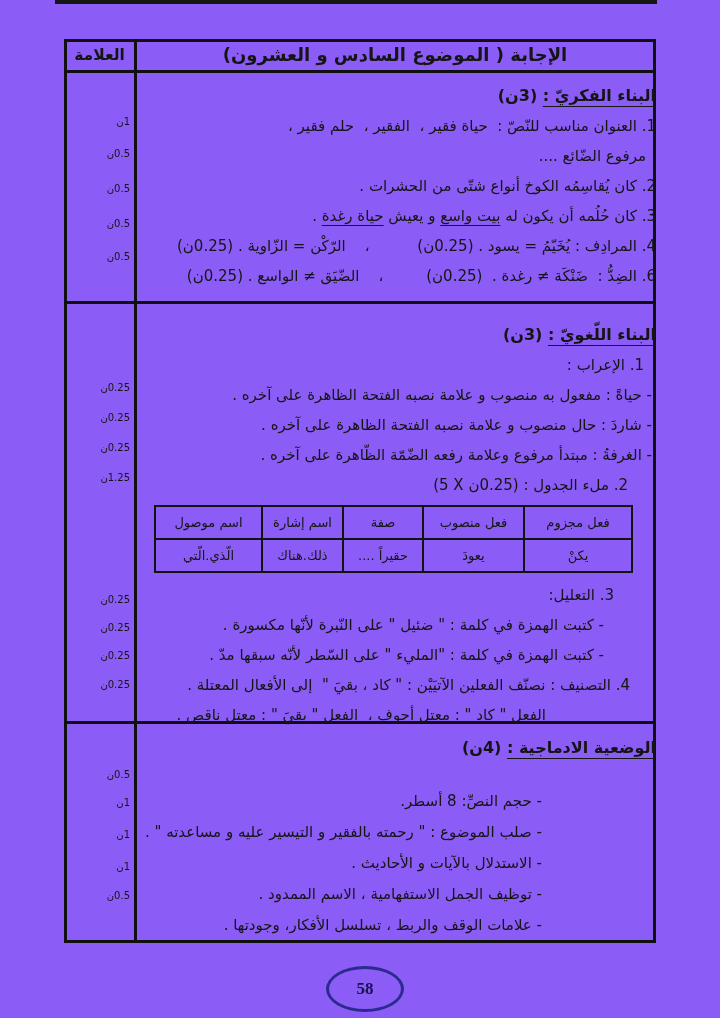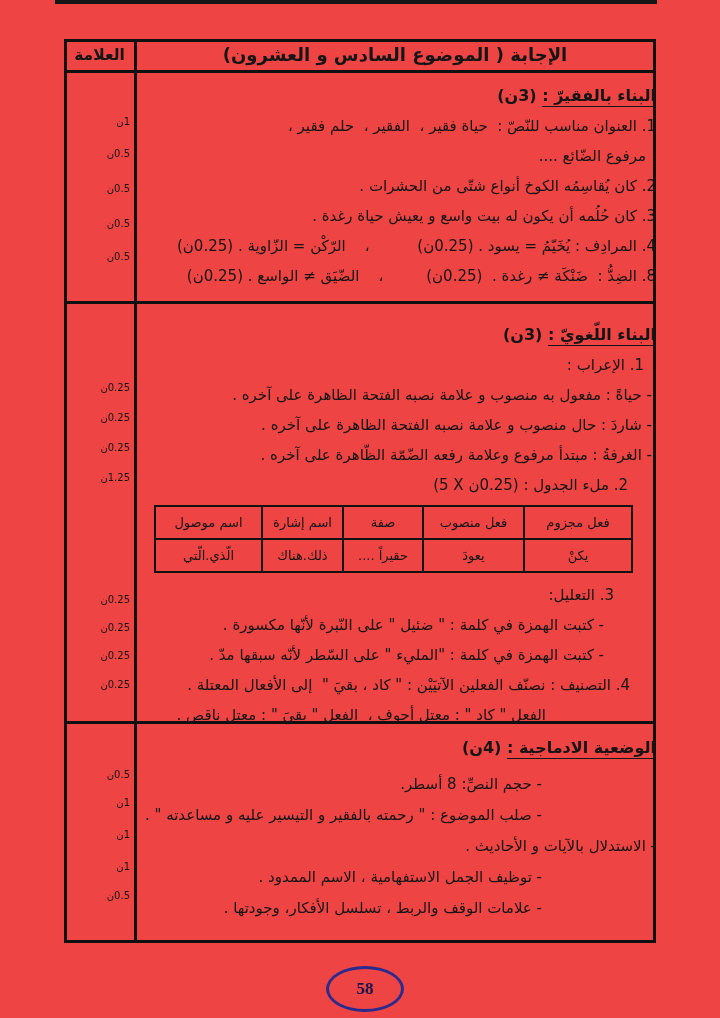--- a/index.html
+++ b/index.html
@@ -1,38 +1,38 @@
 <!DOCTYPE html>
 <html lang="ar" dir="rtl"><head>
 <meta charset="utf-8">
 <style>
   html,body{margin:0;padding:0;background:#ffffff;}
   .page{
-    position:relative;width:720px;height:1018px;background:#ef4444;
+    position:relative;width:720px;height:1018px;background:#8b5cf6;
     font-family:"DejaVu Sans","Liberation Sans",sans-serif;color:#151515;
     direction:rtl;overflow:hidden;
   }
   .scan-line{position:absolute;left:55px;top:0;width:602px;height:4px;background:#161616;}
   .frame{position:absolute;left:64px;top:39px;width:586px;height:898px;border:3px solid #101010;}
   .vdiv{position:absolute;left:134px;top:39px;width:3px;height:901px;background:#101010;}
   .hline{position:absolute;left:64px;width:592px;height:3px;background:#101010;}
   .hdr-marks{
     position:absolute;left:64px;top:41px;width:71px;height:29px;line-height:29px;
     text-align:center;font-weight:bold;font-size:15.5px;
   }
   .hdr-title{
     position:absolute;left:137px;top:40px;width:516px;height:30px;line-height:30px;
     text-align:center;font-weight:bold;font-size:18px;
   }
   .sec{position:absolute;left:138px;width:512px;overflow:hidden;}
   .sec-h{height:30px;line-height:30px;font-size:16px;font-weight:bold;white-space:pre;}
   .sec-h .u{text-decoration:underline;text-underline-offset:5px;}
   .ln{height:30px;line-height:30px;font-size:15px;white-space:pre;}
   .ln3{height:31px;line-height:31px;font-size:15px;white-space:pre;}
-  .ln .u{text-underline-offset:4px;text-align:right;}
+  .ln .u{text-decoration:underline;text-underline-offset:4px;text-align:right;}
   .mark{
     position:absolute;left:66px;width:60px;height:18px;line-height:18px;
     font-size:10px;text-align:right;padding-left:4px;
   }
   table.grid{border-collapse:collapse;margin:5px 23px 0 auto;table-layout:fixed;width:477px;}
   table.grid td{border:2px solid #121212;height:31px;text-align:center;font-size:13px;padding:0;overflow:hidden;}
   .pageno{
     position:absolute;left:326px;top:966px;width:72px;height:40px;
     border:3px solid #2b2b8f;border-radius:50%;
     display:flex;align-items:center;justify-content:center;
@@ -70,27 +70,27 @@
   <div class="mark" style="top:647px">0.25ن</div>
   <div class="mark" style="top:676px">0.25ن</div>
 
   <div class="mark" style="top:766px">0.5ن</div>
   <div class="mark" style="top:794px">1ن</div>
   <div class="mark" style="top:826px">1ن</div>
   <div class="mark" style="top:858px">1ن</div>
   <div class="mark" style="top:887px">0.5ن</div>
 
   <div class="sec" style="top:73px;height:226px;padding:8px 10px 0 6px">
-    <div class="sec-h"><span class="u">البناء بالفقيرّ :</span><span> (3ن)</span></div>
+    <div class="sec-h"><span class="u">البناء الفكريّ :</span><span> (3ن)</span></div>
     <div class="ln">1. العنوان مناسب للنّصّ :  حياة فقير ،  الفقير ،  حلم فقير ،</div>
     <div class="ln" style="padding-right:10px">مرفوع الضّائع ....</div>
     <div class="ln">2. كان يُقاسِمُه الكوخ أنواع شتّى من الحشرات .</div>
     <div class="ln"><span>3. كان حُلُمه أن يكون له </span><span class="u">بيت واسع</span><span> و يعيش </span><span class="u">حياة رغدة</span><span> .</span></div>
     <div class="ln">4. المرادِف : يُخَيّمُ = يسود . (0.25ن)          ،    الرّكْن = الزّاوية . (0.25ن)</div>
-    <div class="ln">8. الضِدُّ :  ضَنْكَة ≠ رغدة .  (0.25ن)         ،    الضّيَق ≠ الواسع . (0.25ن)</div>
+    <div class="ln">6. الضِدُّ :  ضَنْكَة ≠ رغدة .  (0.25ن)         ،    الضّيَق ≠ الواسع . (0.25ن)</div>
   </div>
 
   <div class="sec" style="top:312px;height:417px;padding:8px 10px 0 6px">
     <div class="sec-h"><span class="u">البناء اللّغويّ :</span><span> (3ن)</span></div>
     <div class="ln" style="padding-right:12px">1. الإعراب :</div>
     <div class="ln" style="padding-right:4px">- حياةً : مفعول به منصوب و علامة نصبه الفتحة الظاهرة على آخره .</div>
     <div class="ln" style="padding-right:4px">- شاردَ : حال منصوب و علامة نصبه الفتحة الظاهرة على آخره .</div>
     <div class="ln" style="padding-right:4px">- الغرفةُ : مبتدأ مرفوع وعلامة رفعه الضّمّة الظّاهرة على آخره .</div>
     <div class="ln" style="padding-right:28px"><span>2. ملء الجدول : </span><bdo dir="ltr">(5 X ن0.25)</bdo></div>
     <table class="grid">
@@ -120,23 +120,23 @@
       </table>
     <div class="ln" style="margin-top:7px;padding-right:42px">3. التعليل:</div>
     <div class="ln" style="padding-right:52px">- كتبت الهمزة في كلمة : " ضئيل " على النّبرة لأنّها مكسورة .</div>
     <div class="ln" style="padding-right:52px">- كتبت الهمزة في كلمة : "المليء " على السّطر لأنّه سبقها مدّ .</div>
     <div class="ln" style="padding-right:26px">4. التصنيف : نصنّف الفعلين الآتيَيْن : " كاد ، بقيَ "  إلى الأفعال المعتلة .</div>
     <div class="ln" style="padding-right:110px">الفعل " كاد " : معتل أجوف ،  الفعل " بقيَ " : معتل ناقص .</div>
   </div>
 
   <div class="sec" style="top:723px;height:214px;padding:10px 10px 0 6px">
     <div class="sec-h"><span class="u">الوضعية الادماجية :</span><span> (4ن)</span></div>
-    <div class="ln3" style="margin-top:6px;padding-right:114px">- حجم النصِّ: 8 أسطر.</div>
+    <div class="ln3" style="margin-top:23px;padding-right:114px">- حجم النصِّ: 8 أسطر.</div>
     <div class="ln3" style="padding-right:114px">- صلب الموضوع : " رحمته بالفقير و التيسير عليه و مساعدته " .</div>
-    <div class="ln3" style="">- الاستدلال بالآيات و الأحاديث .</div>
+    <div class="ln3" style="padding-right:114px">- الاستدلال بالآيات و الأحاديث .</div>
     <div class="ln3" style="padding-right:114px">- توظيف الجمل الاستفهامية ، الاسم الممدود .</div>
     <div class="ln3" style="padding-right:114px">- علامات الوقف والربط ، تسلسل الأفكار، وجودتها .</div>
   </div>
 
   <div class="pageno">
     <span>58</span>
   </div>
 
 </div>
 

